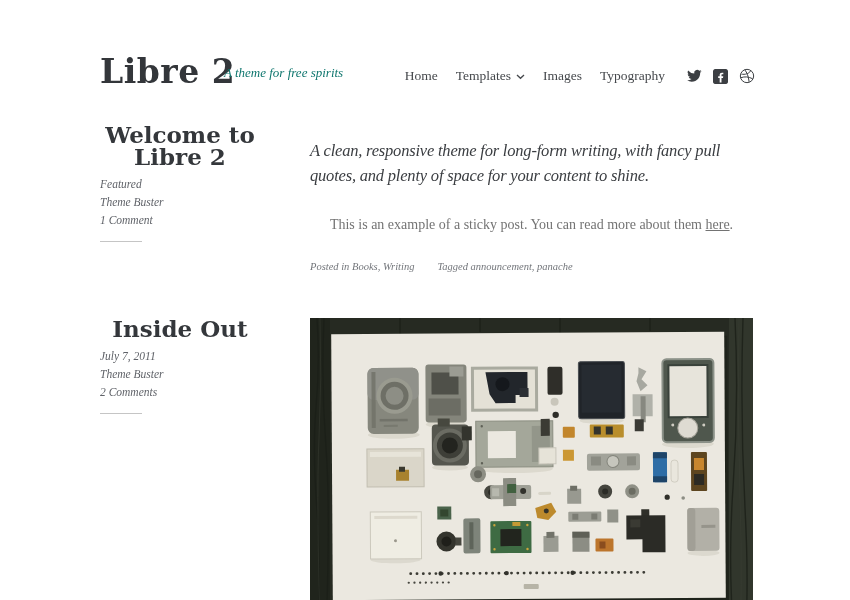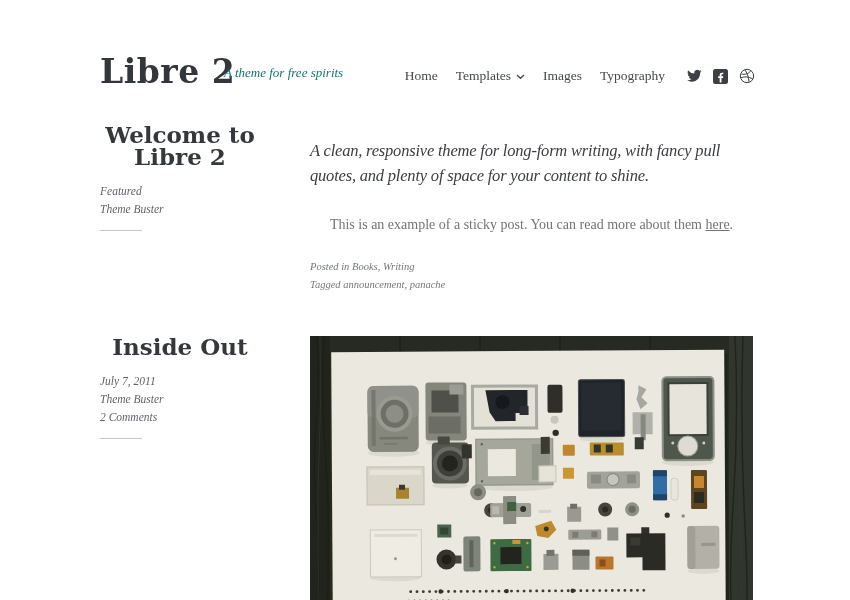--- a/index.html
+++ b/index.html
@@ -36,34 +36,34 @@
 
   
   .site-main { position:absolute; left:100px; top:124px; width:655px; }
   .post { display:flex; }
   .post + .post { margin-top:46px; }
   .post-aside { width:160px; margin-right:50px; flex-shrink:0; }
   .post-title {
     font-family:"DejaVu Serif", serif; font-weight:700;
     font-size:23px; line-height:22px; color:#34373b;text-align:center;
   }
-  .entry-meta { margin-top:14px; font-style:italic; font-size:11.5px; color:#5f6268; }
+  .entry-meta { margin-top:7px; font-style:italic; font-size:11.5px; color:#5f6268; }
   .entry-meta .meta-item { line-height:18px; }
   .meta-rule { width:42px; border-top:1px solid #c5c5c5; margin-top:12px; }
 
   .post-content { width:443px; }
   .pull-quote {
     font-style:italic; font-size:16.5px; line-height:25px;
     letter-spacing:-0.2px; color:#3a3d41; margin-top:14px;
   }
   .body-text { margin-top:26px; font-size:14px; line-height:21px; color:#737373;text-align:center; }
   .body-text .inline-link { text-decoration:underline; }
   .post-footer {
     margin-top:26px; font-style:italic; font-size:10.5px; color:#73767b;
-    display:flex; gap:7px; white-space:nowrap;flex-direction:column;
+    display:flex; gap:23px; white-space:nowrap;
   }
 
   .featured-figure { width:443px; height:290px; overflow:hidden; display:block; }
   .featured-figure svg { display:block; }
 </style>
 </head>
 <body>
 
 <header class="site-header">
   <a class="site-title">Libre 2</a>
@@ -105,20 +105,21 @@
 </header>
 
 <main class="site-main">
 
   <article class="post">
     <aside class="post-aside">
       <h2 class="post-title">Welcome to Libre 2</h2>
       <div class="entry-meta">
         <div class="meta-item">Featured</div>
         <div class="meta-item">Theme Buster</div>
+        <div class="meta-item">1 Comment</div>
       </div>
       <div class="meta-rule"></div>
     </aside>
     <div class="post-content">
       <p class="pull-quote">A clean, responsive theme for long-form writing, with fancy pull quotes, and plenty of space for your content to shine.</p>
       <p class="body-text"><span>This is an example of a sticky post. You can read more about them </span><a class="inline-link">here</a><span>.</span></p>
       <p class="post-footer">
         <span><span>Posted in </span><a>Books, Writing</a></span>
         <span><span>Tagged </span><a>announcement, panache</a></span>
       </p>

